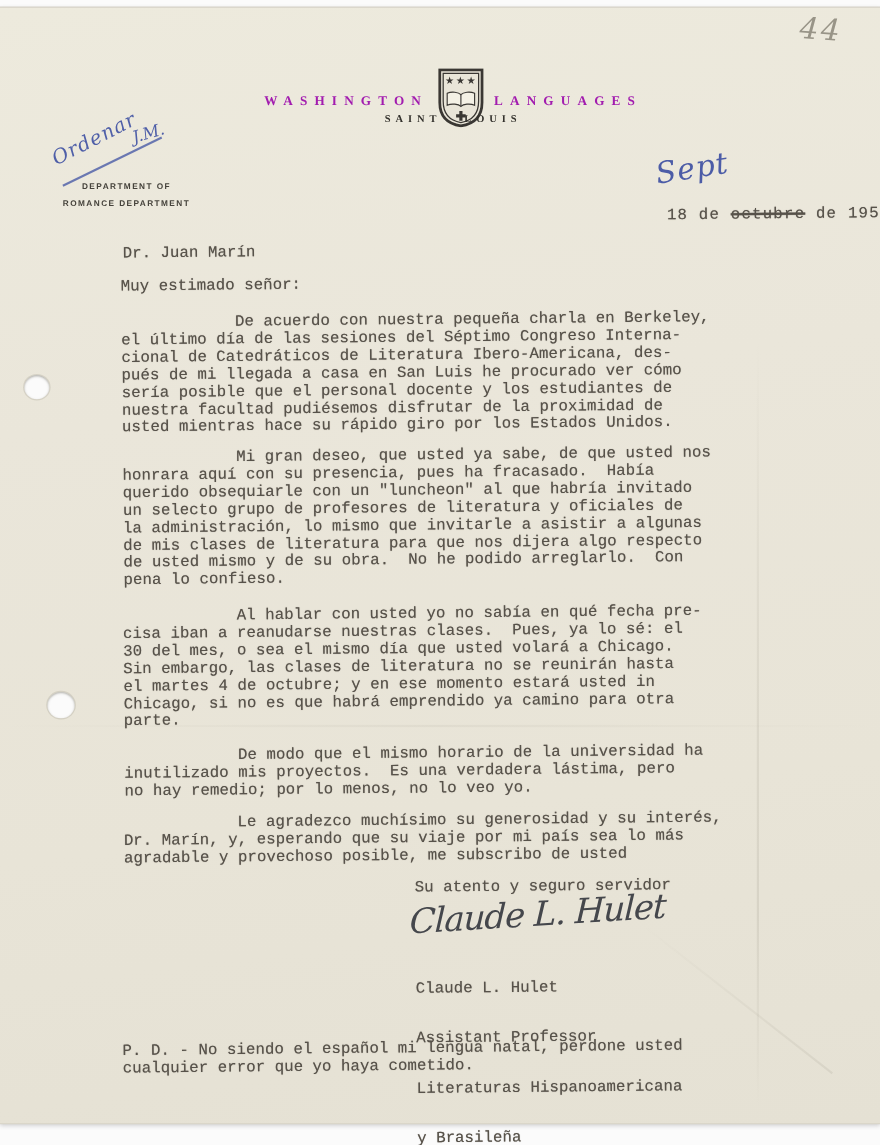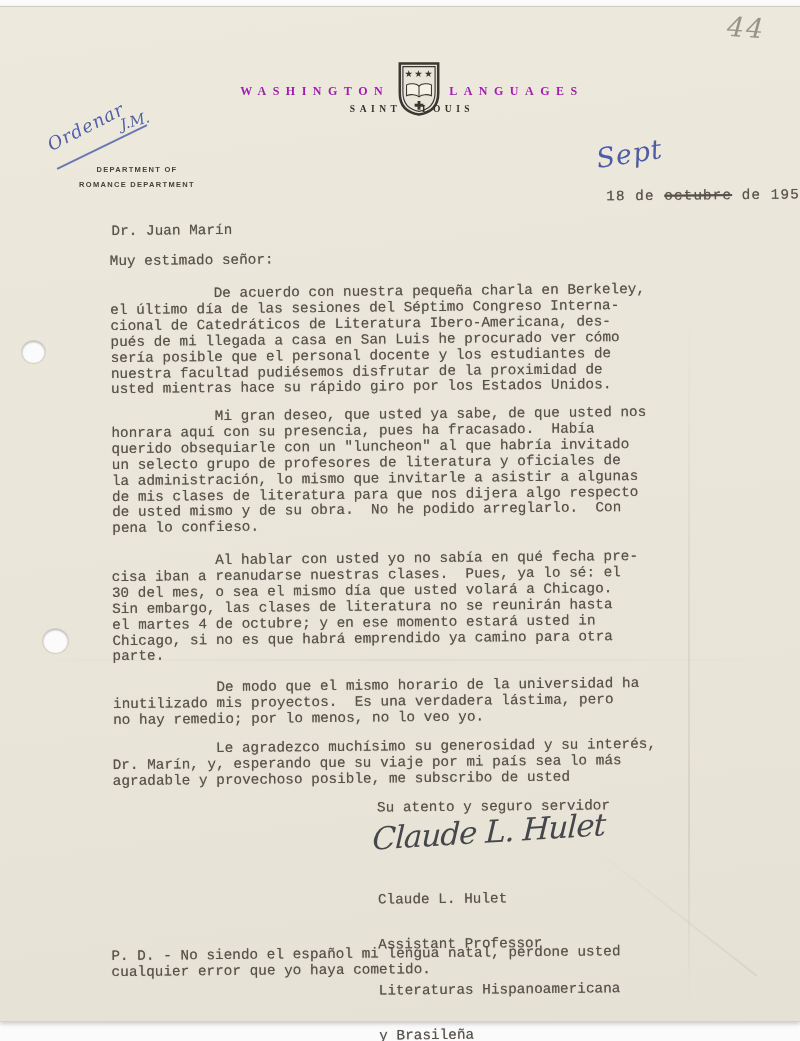--- a/index.html
+++ b/index.html
@@ -28,21 +28,21 @@
               letter-spacing:2px;opacity:.85;}
   
   .wordmark{position:absolute;left:0;top:62px;width:800px;display:flex;
             justify-content:center;align-items:center;gap:9px;transform:translateX(12px);}
   .wordmark .uword{font-family:"Liberation Serif",serif;font-weight:bold;color:#a21caf;
                    font-size:12px;letter-spacing:6.5px;white-space:nowrap;}
   .crest{flex:0 0 auto;}
   .city-line{position:absolute;left:0;top:104px;width:800px;text-align:center;
              transform:translateX(12px);font-family:"Liberation Serif",serif;font-weight:bold;
              color:#33312c;font-size:9.5px;letter-spacing:4.5px;word-spacing:14px;}
-  .dept{position:absolute;left:76px;top:162px;width:122px;text-align:center;
+  .dept{position:absolute;left:54px;top:162px;width:122px;text-align:center;
         font-family:"Liberation Sans",sans-serif;font-weight:bold;color:#45423b;
         font-size:7.5px;letter-spacing:1.3px;line-height:15px;}
   
   .ink{color:#3f51a3;font-family:"DejaVu Serif",serif;font-style:italic;}
   .scrawl-word{position:absolute;left:44px;top:116px;font-size:18px;transform:rotate(-27deg);
                letter-spacing:1px;opacity:.9;}
   .scrawl-init{position:absolute;left:120px;top:112px;font-size:15px;transform:rotate(-16deg);opacity:.9;}
   .scrawl-line{position:absolute;left:52px;top:146px;width:100px;height:1.6px;background:#3f51a3;
                transform:rotate(-26deg);opacity:.75;}
   .sept{position:absolute;left:596px;top:138px;font-size:27px;transform:rotate(-9deg);

